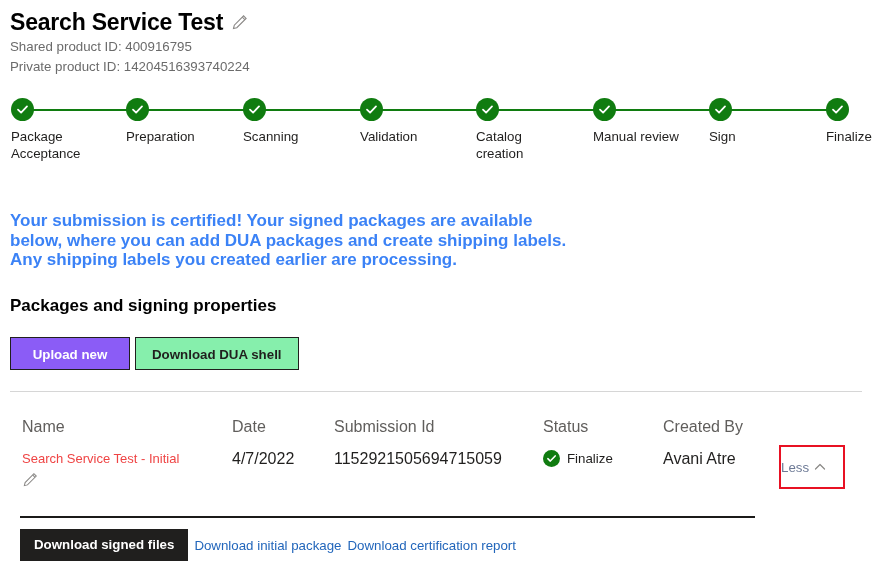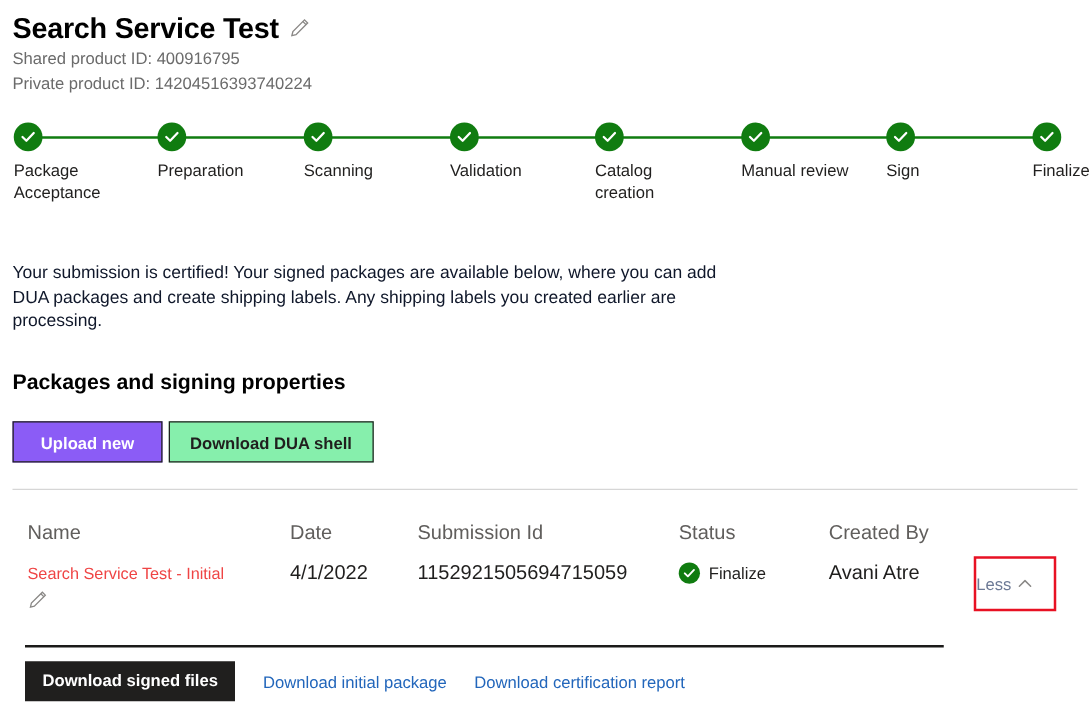--- a/index.html
+++ b/index.html
@@ -94,23 +94,24 @@
     width: 100px;
     word-wrap: break-word;
   }
 
   
   .description {
     position: absolute;
     left: 10px;
     top: 194px;
     width: 565px;
-    font-size: 14px;
+    font-size: 17px;
     line-height: 19.5px;
-    color: #0f172a;
+    color: #3b82f6;
+    font-weight: bold;
   }
 
   
   .section-title {
     position: absolute;
     left: 10px;
     top: 296px;
     font-size: 17px;
     font-weight: bold;
     color: #000000;
@@ -272,21 +273,21 @@
     background: #1b1a19;
   }
 
   
   .footer-actions {
     position: absolute;
     left: 20px;
     top: 529px;
     display: flex;
     align-items: center;
-    gap: 22px;
+    gap: 6px;
   }
   .btn-dark-sm {
     background: #201f1e;
     color: #ffffff;
     font-size: 13.3px;
     font-weight: bold;
     height: 32px;
     line-height: 32px;
     padding: 0 14px;
     border: none;
@@ -418,21 +419,21 @@
   <div class="trow">
     <div class="row-name-wrap">
       <div class="row-name">Search Service Test - Initial</div>
       <span class="row-edit-icon">
         <svg width="17" height="17" viewBox="0 0 18 18" fill="none" stroke="currentColor" stroke-width="1.1">
           <path d="M2.5 15.5 L3.3 12.2 L12.6 2.9 L15.1 5.4 L5.8 14.7 Z"></path>
           <path d="M11.3 4.2 L13.8 6.7"></path>
         </svg>
       </span>
     </div>
-    <div class="cell c-date">4/1/2022</div>
+    <div class="cell c-date">4/7/2022</div>
     <div class="cell c-subid">1152921505694715059</div>
 
     <div class="status-cell">
       <span class="status-icon">
         <svg width="11" height="11" viewBox="0 0 12 12" fill="none" stroke="#ffffff" stroke-width="1.7" stroke-linecap="round" stroke-linejoin="round">
             <path d="M2 6.2 L4.7 8.8 L10 3.2"></path>
           </svg>
       </span>
       <span class="status-text">Finalize</span>
     </div>

